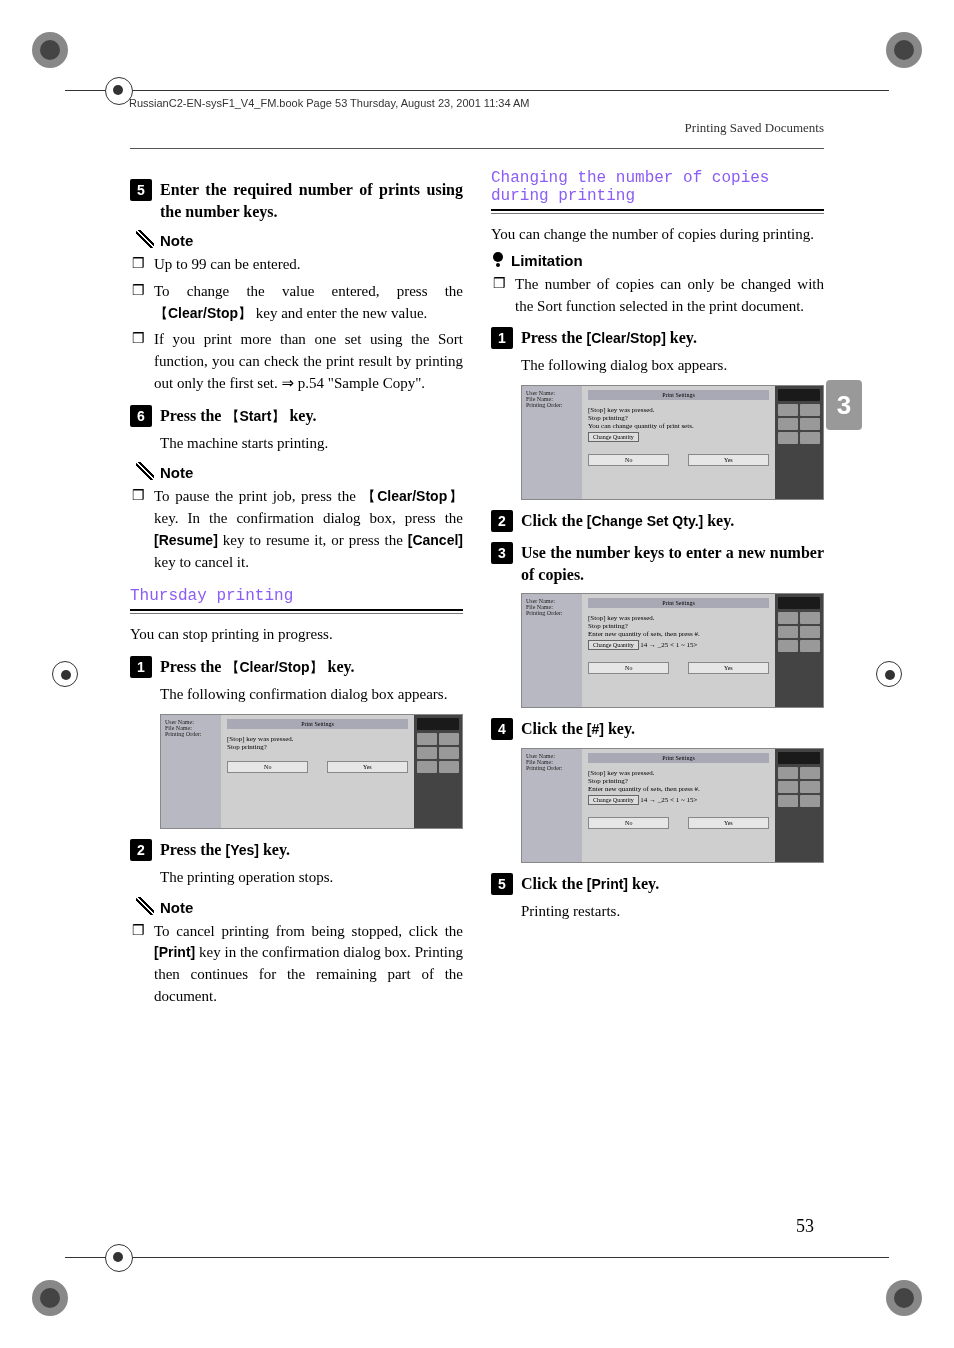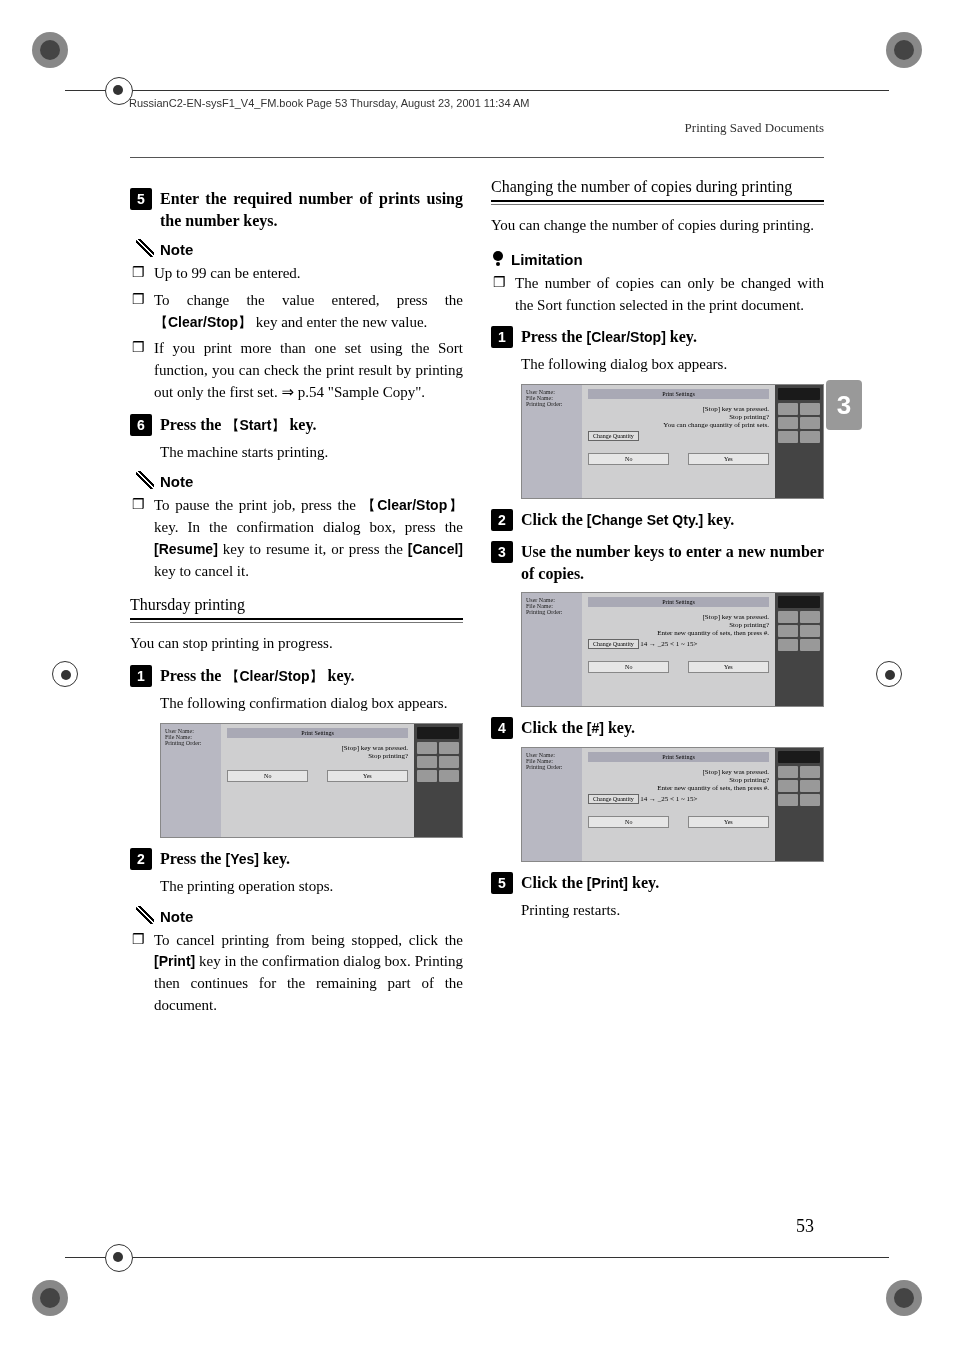--- a/index.html
+++ b/index.html
@@ -47,21 +47,21 @@
       position: absolute;
       top: 120px;
       left: 130px;
       right: 130px;
       bottom: 120px;
     }
     .section-header-bar {
       text-align: right;
       font-size: 13px;
       color: #333;
-      padding-bottom: 21px;
+      padding-bottom: 12px;
       border-bottom: 1px solid #555;
       margin-bottom: 20px;
     }
     .columns {
       display: flex;
       gap: 28px;
     }
     .col {
       flex: 1;
       min-width: 0;
@@ -145,33 +145,33 @@
     .keycap.square::before { content: '['; }
     .keycap.square::after { content: ']'; }
     .body-text {
       font-size: 15px;
       line-height: 1.45;
       margin: 6px 0 6px 30px;
       text-align: justify;
     }
     .body-text.noind { margin-left: 0; }
     .sub-heading {
-      font-family: Liberation Serif, serif;
+      font-family: Liberation Mono, monospace;
       font-size: 16px;
-      color: #000000;
+      color: #8b5cf6;
       margin: 14px 0 4px;
     }
     .sub-rule-wrap { margin-bottom: 10px; }
     .sub-rule-thick { height: 2px; background: #000; margin-bottom: 2px; }
     .sub-rule-thin { height: 1px; background: #777; }
     .limitation-head {
       font-family: Arial, sans-serif;
       font-weight: bold;
       font-size: 15px;
-      margin: 14px 0 4px 2px;
+      margin: 6px 0 4px 2px;
     }
     .limitation-head::before {
       content: '';
       display: inline-block;
       width: 10px; height: 10px;
       border-radius: 50%;
       background: #000;
       margin-right: 8px;
       vertical-align: 4px;
       box-shadow: 0 8px 0 -3px #000;
@@ -205,21 +205,21 @@
     .ss-right .seg { height: 12px; background: #1a1a1a; margin-bottom: 3px; border-radius: 1px; }
     .ss-right .btns { display: grid; grid-template-columns: 1fr 1fr; gap: 2px; }
     .ss-right .btns div { height: 12px; background: #999; border-radius: 1px; }
     .ss-mid {
       position: absolute;
       left: 60px; right: 48px; top: 0; bottom: 0;
       padding: 4px 6px;
       font-size: 6px;
     }
     .ss-mid .topbar { height: 10px; background: #a9a9b5; margin-bottom: 6px; display:flex; align-items:center; justify-content:center; font-size:6px;}
-    .ss-mid .msg { font-size: 7px; margin: 0 0; text-align: right; }
+    .ss-mid .msg { font-size: 7px; margin: 0 0; }
     .ss-mid .btnrow { display: flex; justify-content: space-between; margin-top: 10px; }
     .ss-mid .btnrow div { width: 45%; height: 12px; background: #e6e6e6; border: 1px solid #888; font-size:6px; text-align:center; line-height:10px;}
     .ss-mid .chg { display:inline-block; padding: 1px 4px; background: #ddd; border: 1px solid #666; font-size:6px; margin: 2px 0;}
     .side-tab {
       position: absolute;
       right: 92px;
       top: 380px;
       width: 36px;
       height: 50px;
       background: #999;

